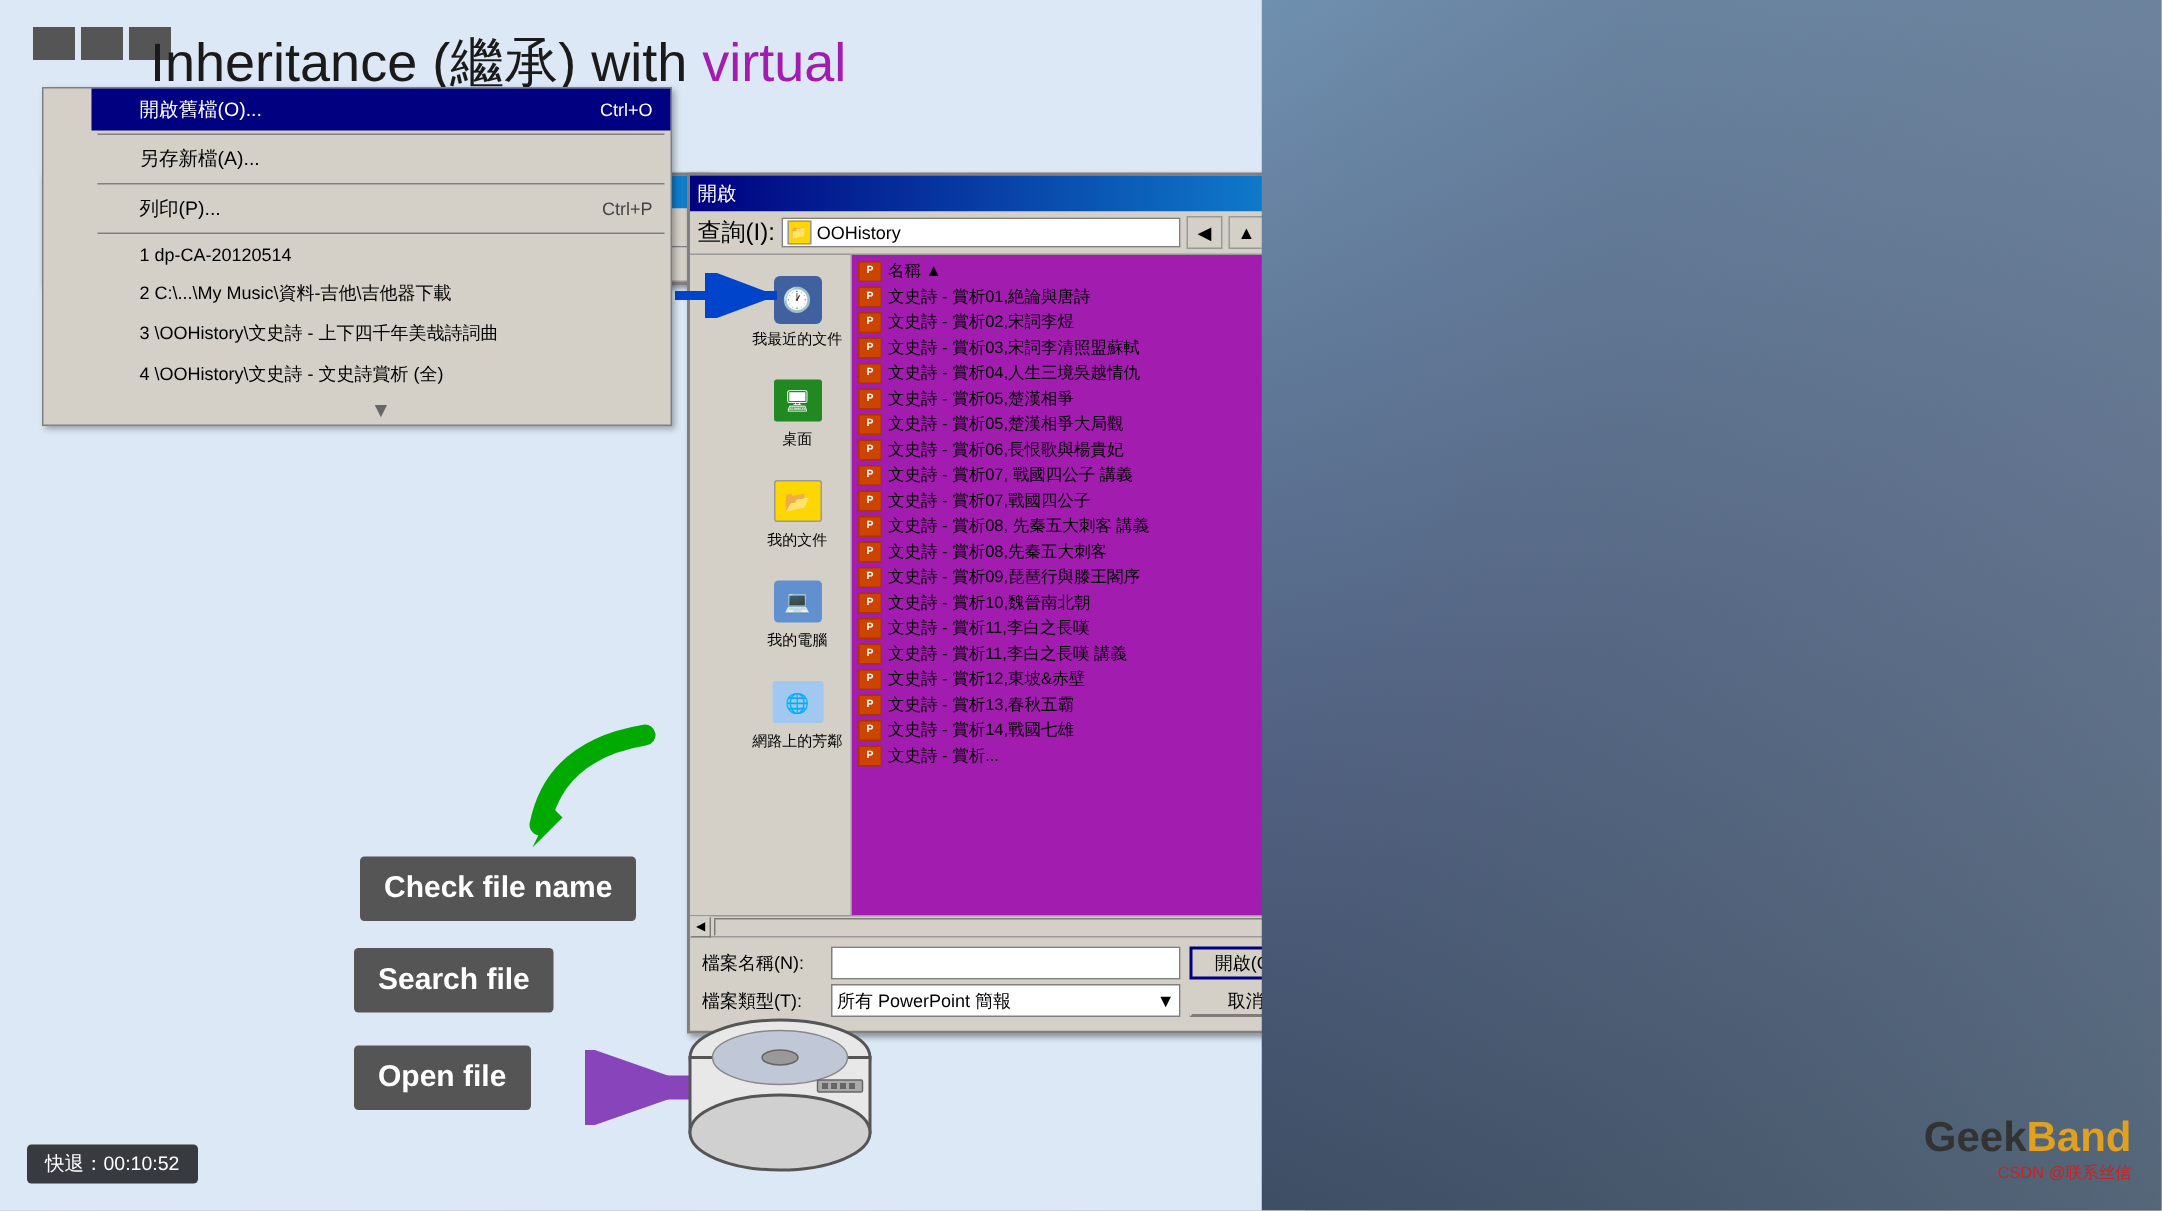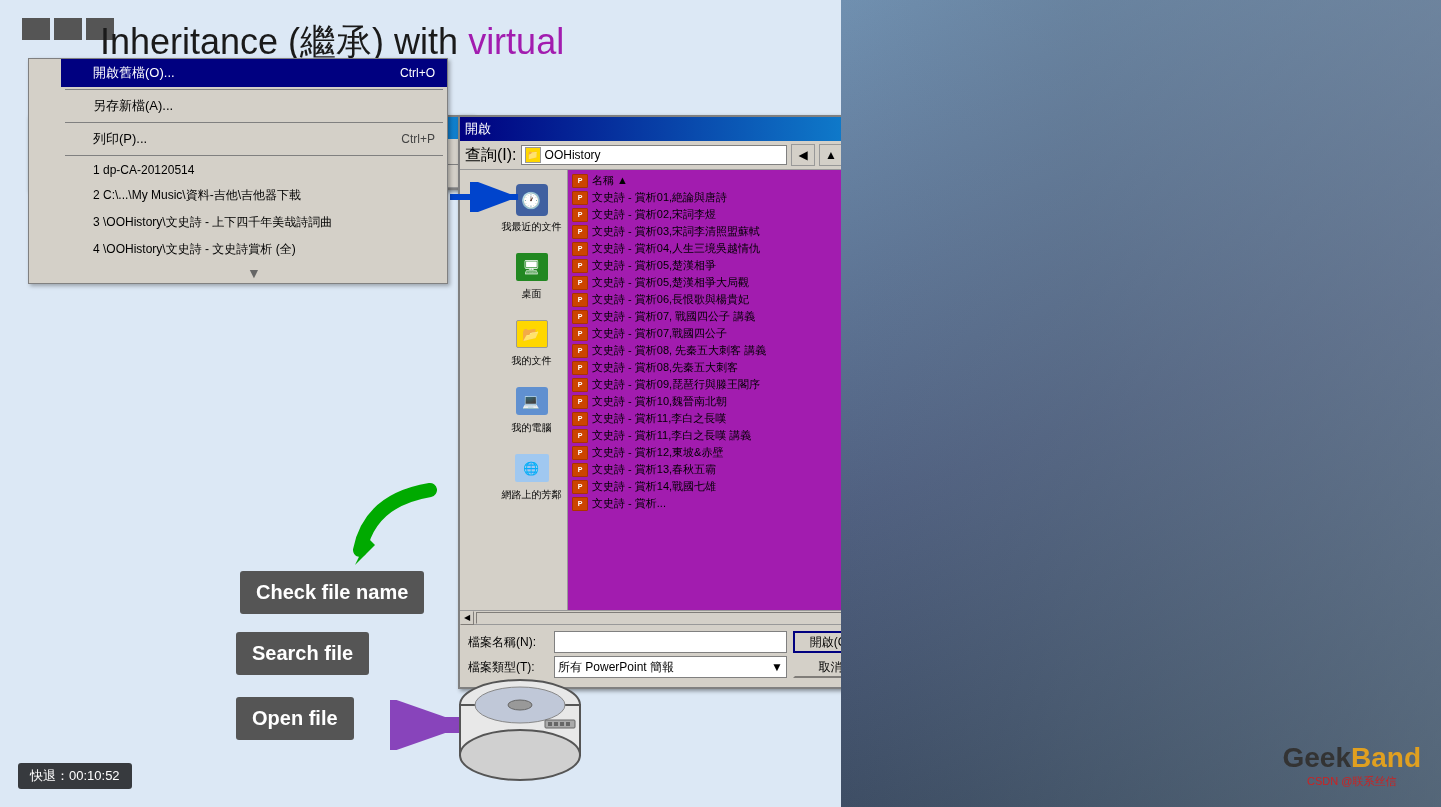--- a/index.html
+++ b/index.html
@@ -475,21 +475,21 @@
     .geekband-text {
       font-size: 28px;
       font-weight: bold;
     }
     .geek-part { color: #333; }
     .band-part { color: #e0a020; }
 
     .csdn-text {
       font-size: 11px;
       color: #cc2222;
-      text-align: center;
+      text-align: right;
     }
 
     
     .timer-badge {
       position: absolute;
       bottom: 18px;
       left: 18px;
       background: rgba(0,0,0,0.75);
       color: white;
       font-size: 13px;

